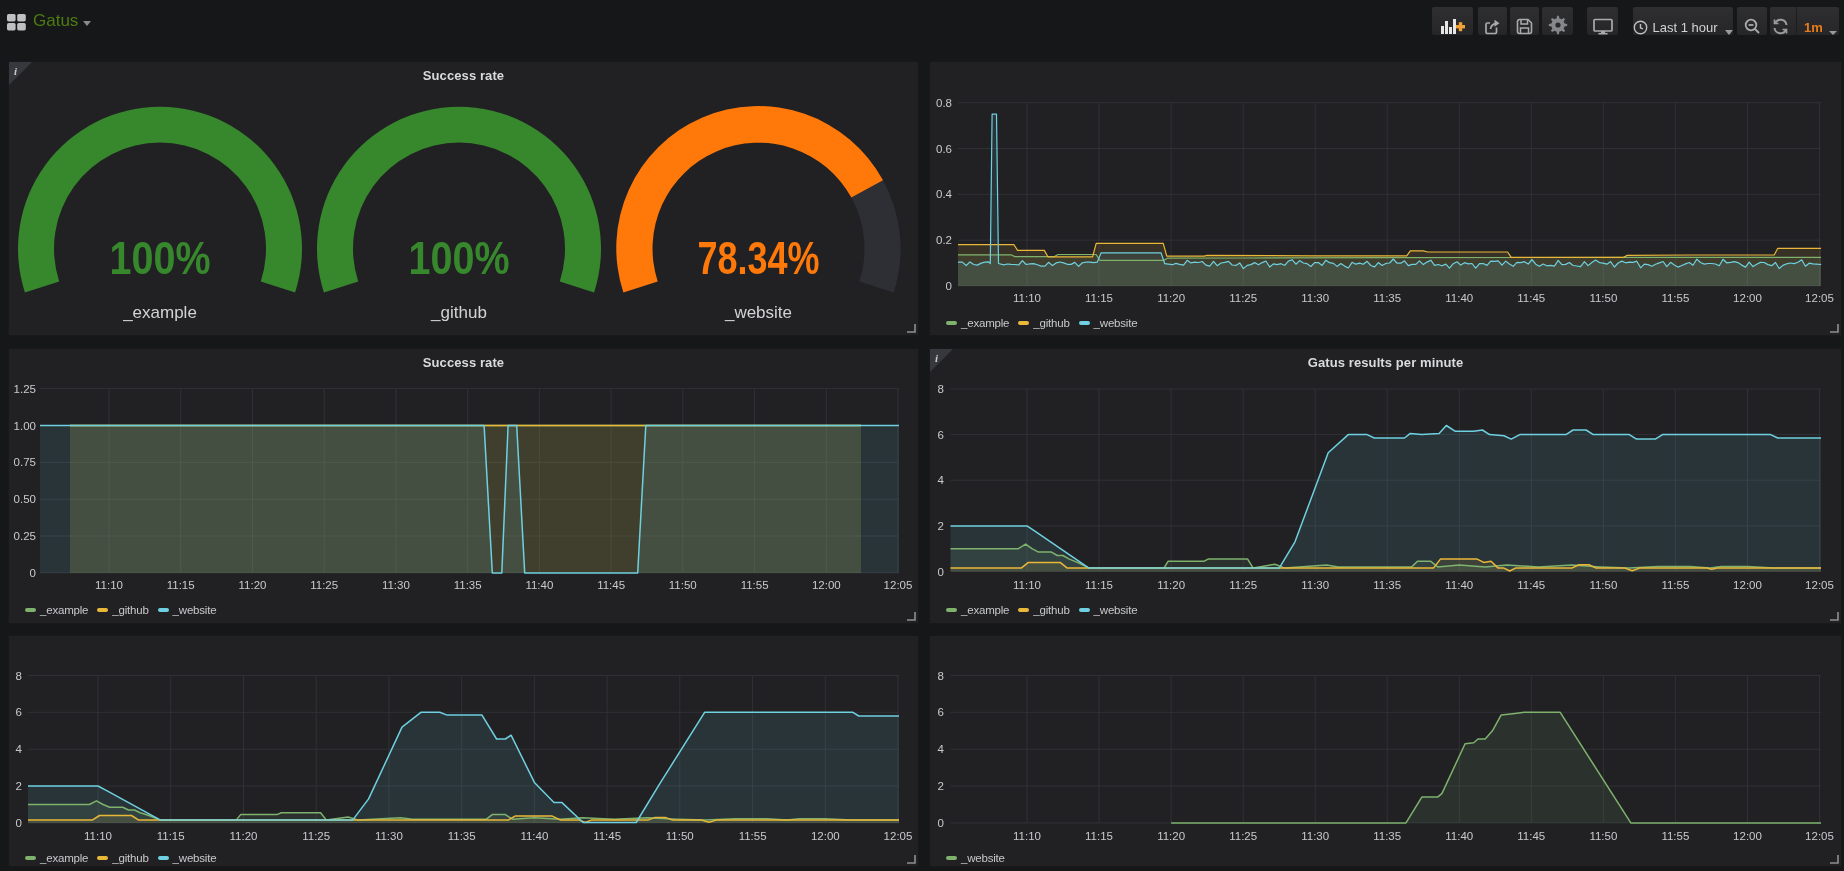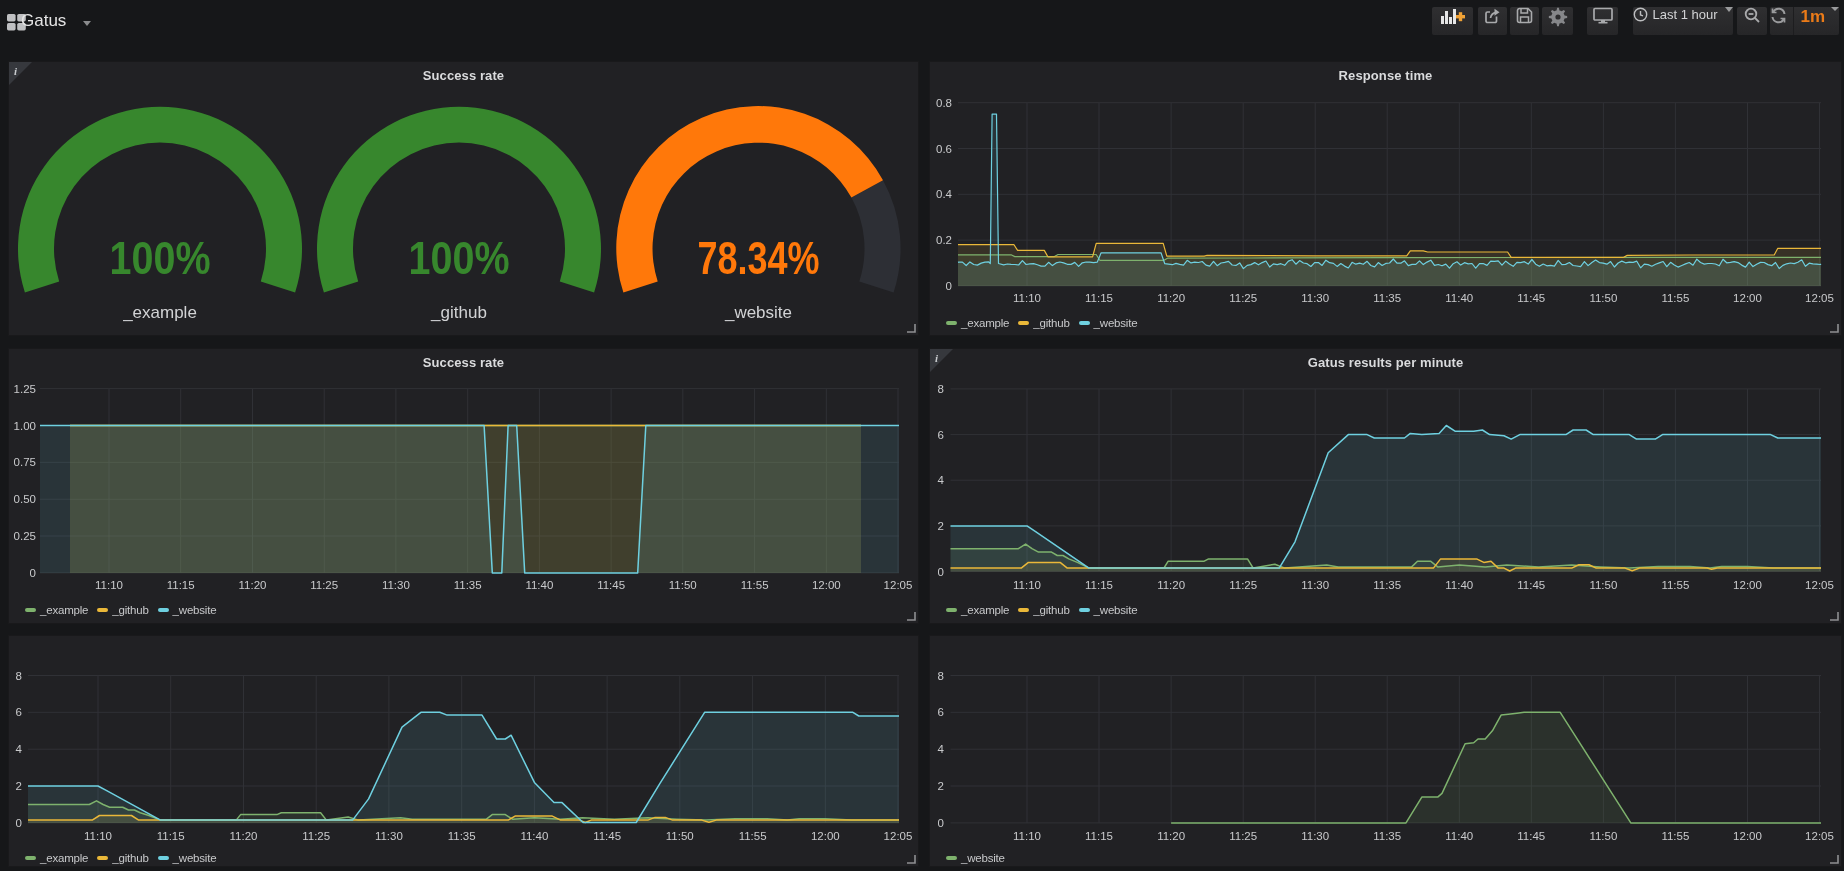--- a/index.html
+++ b/index.html
@@ -1,33 +1,33 @@
 <!DOCTYPE html>
 <html><head><meta charset="utf-8"><style>
 *{margin:0;padding:0;box-sizing:border-box}
 body{width:1844px;height:871px;background:#161719;font-family:"Liberation Sans",sans-serif;overflow:hidden;position:relative}
 .panel{position:absolute;background:#212124;border:1px solid #19191b}
 .ptitle{position:absolute;top:6px;left:0;right:0;text-align:center;font-size:13px;font-weight:bold;color:#dadbdd;letter-spacing:.1px}
 .legend{position:absolute;left:16px;display:flex;align-items:center;font-size:11.5px;letter-spacing:-0.2px;color:#c8c9cb;white-space:nowrap}
 .legend .d{display:inline-block;width:11px;height:4px;border-radius:2px;margin-right:4px}
 .legend .it{display:flex;align-items:center;margin-right:9px}
 .ax{font-size:11.5px;fill:#c9cacc;font-family:"Liberation Sans",sans-serif}
-.tbtn{position:absolute;top:7px;height:28px;background:linear-gradient(180deg,#2f2f31,#262628);border-radius:2px;display:flex;align-items:flex-start;justify-content:center;color:#c0c1c3}
+.tbtn{position:absolute;top:7px;height:28px;background:linear-gradient(180deg,#2f2f31,#262628);border-radius:2px;display:flex;align-items:flex-end;justify-content:center;color:#c0c1c3}
 svg{position:absolute;left:0;top:0}
 </style></head><body>
 
 <svg width="34" height="40" style="left:6px;top:12px">
  <g fill="#bfc0c2">
   <rect x="1" y="2" width="8.6" height="7.4" rx="1.6"></rect>
       <rect x="11.2" y="2" width="8.6" height="7.4" rx="1.6"></rect>
   <rect x="1" y="11" width="8.6" height="7.4" rx="1.6"></rect>
       <rect x="11.2" y="11" width="8.6" height="7.4" rx="1.6"></rect>
  </g>
 </svg>
-<div style="position:absolute;left:21px;top:11px;font-size:17px;color:#e5e5e5">Gatus</div>
+<div style="position:absolute;left:33px;top:11px;font-size:17px;color:#4d7c0f">Gatus</div>
 <div style="position:absolute;left:83px;top:21px;width:0;height:0;border-left:4.5px solid transparent;border-right:4.5px solid transparent;border-top:5px solid #8a8b8d"></div>
 
 <div class="tbtn" style="left:1432px;width:41px">
  <svg width="24" height="18" style="position:static">
   <g fill="#e6e6e6">
         <rect x="0" y="9" width="3" height="8"></rect>
         <rect x="4" y="4" width="3" height="13"></rect>
         <rect x="8" y="10" width="3" height="7"></rect>
         <rect x="12" y="2" width="3" height="15"></rect>
       </g>
@@ -79,35 +79,34 @@
  </svg>
 </div>
 <div class="tbtn" style="left:1770px;width:69px">
  <svg width="17" height="17" style="position:static" fill="none" stroke="#9a9b9d" stroke-width="2">
   <path d="M14.5 7 A6 6 0 0 0 3.2 5"></path>
   <path d="M2.5 1.5 V5.5 H6.5" stroke-width="1.7"></path>
   <path d="M2.5 10 A6 6 0 0 0 13.8 12"></path>
   <path d="M14.5 15.5 V11.5 H10.5" stroke-width="1.7"></path>
  </svg>
  <span style="width:1px;height:28px;background:#1d1d1f;margin-left:7px"></span>
- <span style="font-size:17px;font-weight:bold;color:#eb7b18;margin-left:7px">1m</span>
+ <span style="font-size:13px;font-weight:bold;color:#eb7b18;margin-left:7px">1m</span>
  <span style="margin-left:6px;width:0;height:0;border-left:4px solid transparent;border-right:4px solid transparent;border-top:4.5px solid #9a9b9d"></span>
 </div>
 <div class="panel" style="left:8px;top:61px;width:911px;height:275px">
     <div class="ptitle">Success rate</div>
     <svg width="26" height="26" style="left:0;top:0">
       <path d="M0 0 H23 L0 23 Z" fill="#36383d"></path>
       <text x="5" y="13" font-size="11" font-weight="bold" font-style="italic" font-family="Liberation Serif,serif" fill="#c9cccf">i</text>
     </svg>
     <svg width="10" height="10" style="right:2px;bottom:2px;left:auto;top:auto">
       <path d="M1 9 H9 V1" fill="none" stroke="#8e8f91" stroke-width="1.6"></path>
     </svg>
   </div>
 <div class="panel" style="left:929px;top:61px;width:913px;height:275px">
-    <div class="ptitle">Response time</div>
     <div class="legend" style="top:255px">
       <span class="it"><span class="d" style="background:#7eb26d"></span>_example</span>
       <span class="it"><span class="d" style="background:#eab839"></span>_github</span>
       <span class="it"><span class="d" style="background:#6ed0e0"></span>_website</span>
     </div>
     <svg width="10" height="10" style="right:2px;bottom:2px;left:auto;top:auto">
       <path d="M1 9 H9 V1" fill="none" stroke="#8e8f91" stroke-width="1.6"></path>
     </svg>
   </div>
 <div class="panel" style="left:8px;top:348px;width:911px;height:276px">

